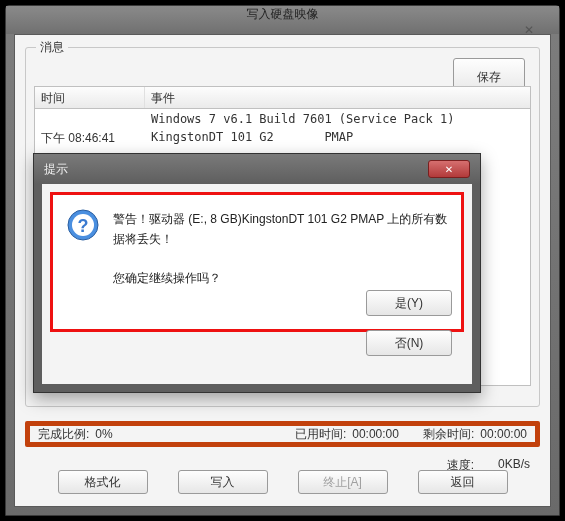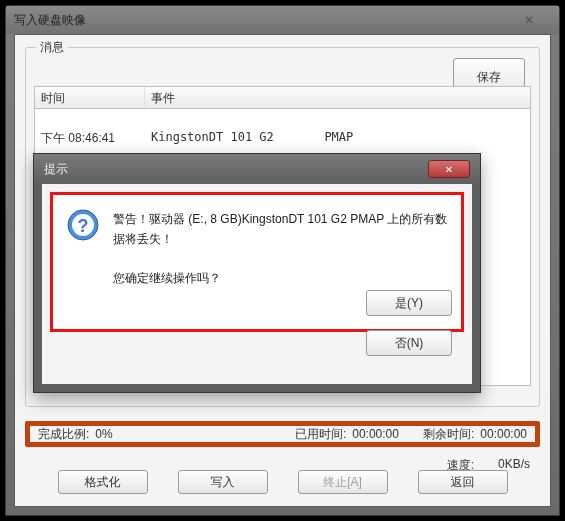--- a/index.html
+++ b/index.html
@@ -2,21 +2,21 @@
 <html><head>
 <meta charset="utf-8">
 <style>
   * { box-sizing: border-box; margin: 0; padding: 0; font-family: "Microsoft YaHei", "SimSun", sans-serif; }
   body { background: #000; width: 565px; height: 521px; position: relative; overflow: hidden; }
 
   
   .main-window { position: absolute; left: 5px; top: 5px; width: 555px; height: 511px;
     background: linear-gradient(#7d7d7d, #6a6a6a); border: 1px solid #3a3a3a; border-radius: 4px 4px 0 0; }
   .titlebar { height: 28px; display: flex; align-items: center; padding: 0 8px;
-    background: linear-gradient(#8a8a8a, #707070); color: #222; font-size: 12px; }
+    background: linear-gradient(#8a8a8a, #707070); color: #222; font-size: 12px; flex-direction: column; }
   .titlebar-title { color: #222; }
   .titlebar-close { margin-left: auto; width: 44px; height: 18px; border-radius: 2px;
     display: flex; align-items: center; justify-content: center; color: #555; }
   .main-body { position: absolute; top: 28px; left: 8px; right: 8px; bottom: 8px;
     background: #f4f4f4; border: 1px solid #5a5a5a; }
 
   
   .group { position: absolute; left: 10px; right: 10px; top: 12px; height: 360px;
     border: 1px solid #c8c8c8; border-radius: 3px; }
   .group-label { position: absolute; top: -9px; left: 10px; background: #f4f4f4; padding: 0 4px; font-size: 12px; color: #333; }
@@ -88,20 +88,21 @@
         <span>保存</span>
       </div>
       <div class="log-table">
         <div class="log-header">
           <div class="col-time">时间</div>
           <div class="col-event">事件</div>
         </div>
         <div class="log-rows">
           <div class="log-row">
             <div class="col-time"></div>
+            <div class="col-event">Windows 7 v6.1 Build 7601 (Service Pack 1)</div>
           </div>
           <div class="log-row">
             <div class="col-time">下午 08:46:41</div>
             <div class="col-event">KingstonDT 101 G2       PMAP</div>
           </div>
         </div>
       </div>
     </div>
 
     <div class="stats">

